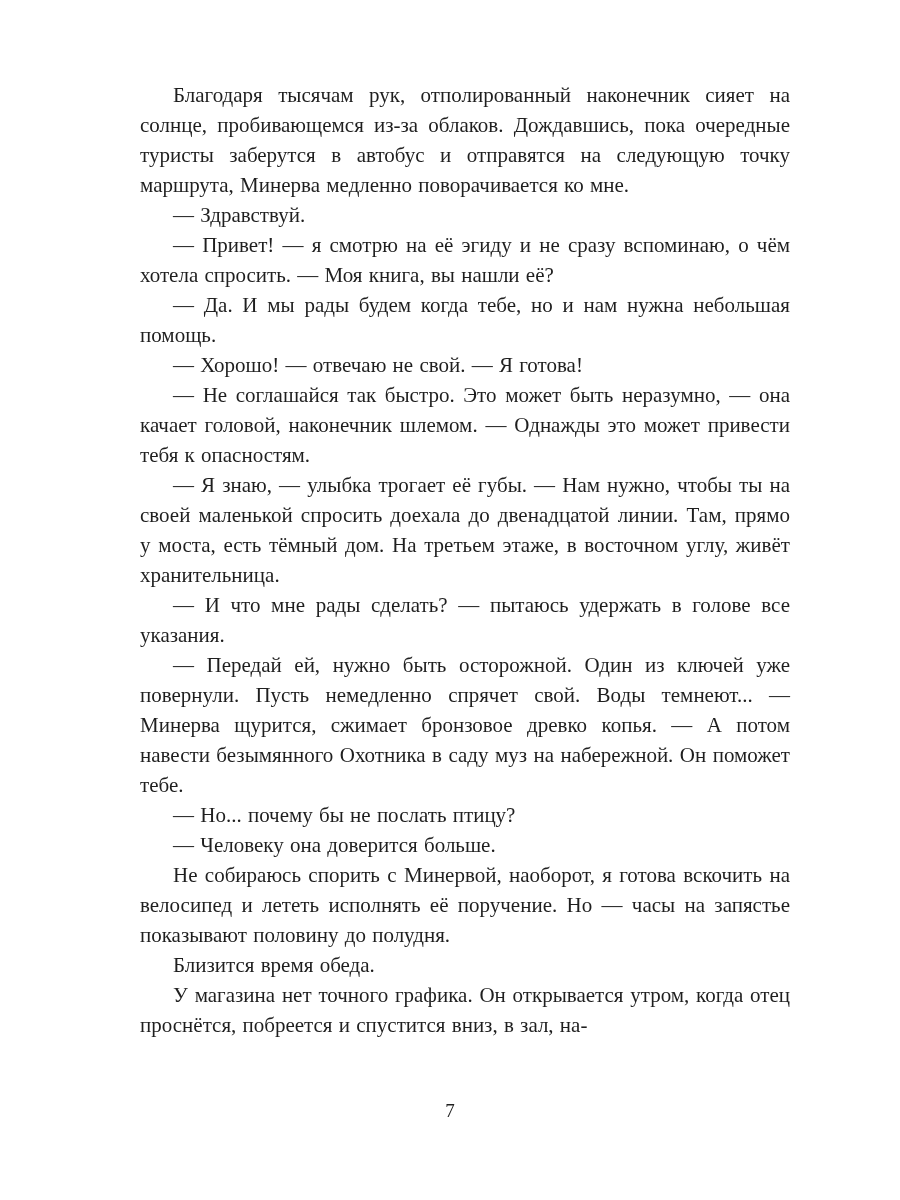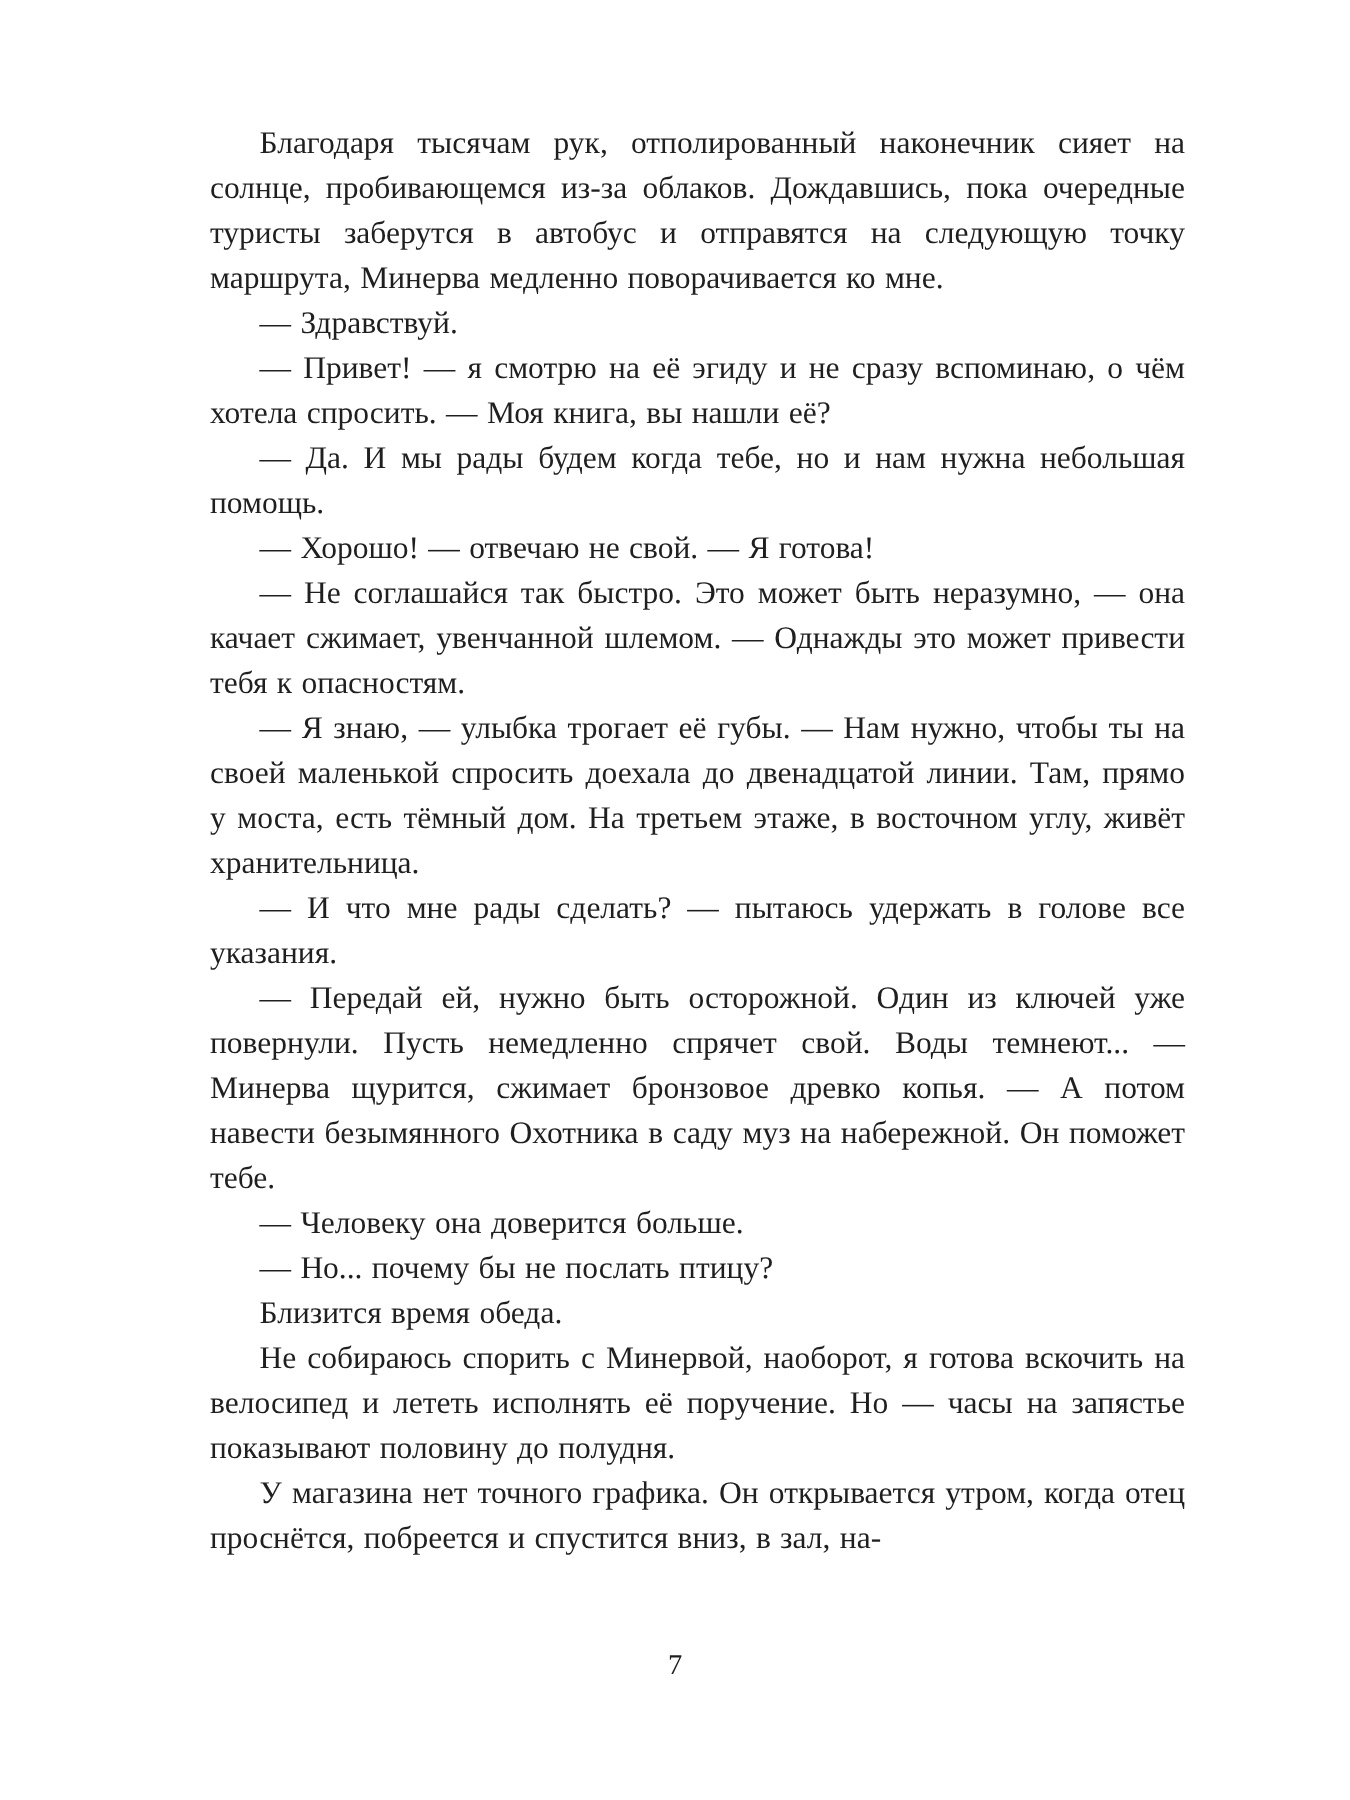--- a/index.html
+++ b/index.html
@@ -46,24 +46,24 @@
 </head>
 <body>
 
 <div class="book-page">
   <div class="text-block">
       <p>Благодаря тысячам рук, отполированный наконечник сияет на солнце, пробивающемся из-за облаков. Дождавшись, пока очередные туристы заберутся в автобус и отправятся на следующую точку маршрута, Минерва медленно поворачивается ко мне.</p>
       <p>— Здравствуй.</p>
       <p>— Привет! — я смотрю на её эгиду и не сразу вспоминаю, о чём хотела спросить. — Моя книга, вы нашли её?</p>
       <p>— Да. И мы рады будем когда тебе, но и нам нужна небольшая помощь.</p>
       <p>— Хорошо! — отвечаю не свой. — Я готова!</p>
-      <p>— Не соглашайся так быстро. Это может быть неразумно, — она качает сжимает, увенчанной шлемом. — Однажды это может привести тебя к опасностям.</p>
+      <p>— Не соглашайся так быстро. Это может быть неразумно, — она качает головой, наконечник шлемом. — Однажды это может привести тебя к опасностям.</p>
       <p>— Я знаю, — улыбка трогает её губы. — Нам нужно, чтобы ты на своей маленькой спросить доехала до двенадцатой линии. Там, прямо у моста, есть тёмный дом. На третьем этаже, в восточном углу, живёт хранительница.</p>
       <p>— И что мне рады сделать? — пытаюсь удержать в голове все указания.</p>
       <p>— Передай ей, нужно быть осторожной. Один из ключей уже повернули. Пусть немедленно спрячет свой. Воды темнеют... — Минерва щурится, сжимает бронзовое древко копья. — А потом навести безымянного Охотника в саду муз на набережной. Он поможет тебе.</p>
+      <p>— Но... почему бы не послать птицу?</p>
       <p>— Человеку она доверится больше.</p>
-      <p>— Но... почему бы не послать птицу?</p>
+      <p>Не собираюсь спорить с Минервой, наоборот, я готова вскочить на велосипед и лететь исполнять её поручение. Но — часы на запястье показывают половину до полудня.</p>
       <p>Близится время обеда.</p>
-      <p>Не собираюсь спорить с Минервой, наоборот, я готова вскочить на велосипед и лететь исполнять её поручение. Но — часы на запястье показывают половину до полудня.</p>
       <p>У магазина нет точного графика. Он открывается утром, когда отец проснётся, побреется и спустится вниз, в зал, на-</p>
     </div>
   <div class="page-number">7</div>
 </div>
 
 </body></html>

